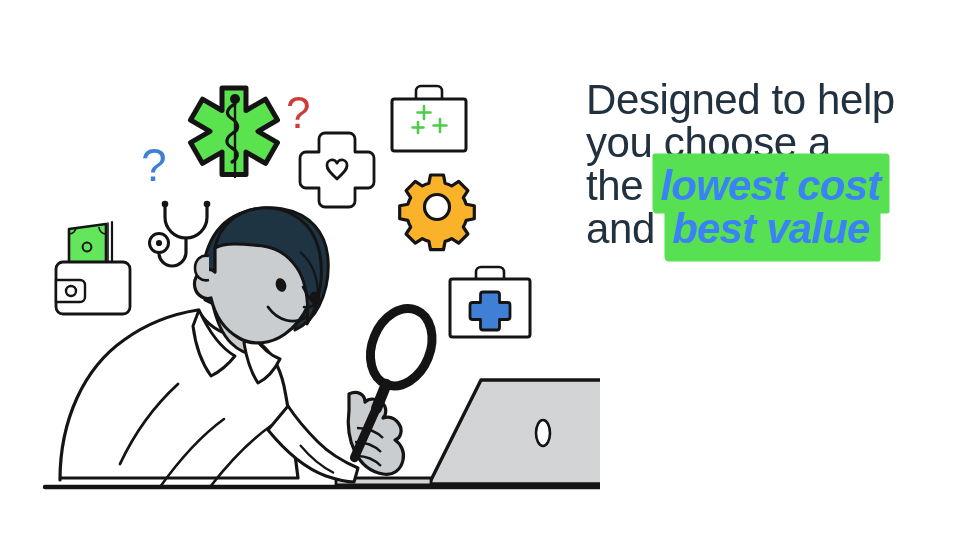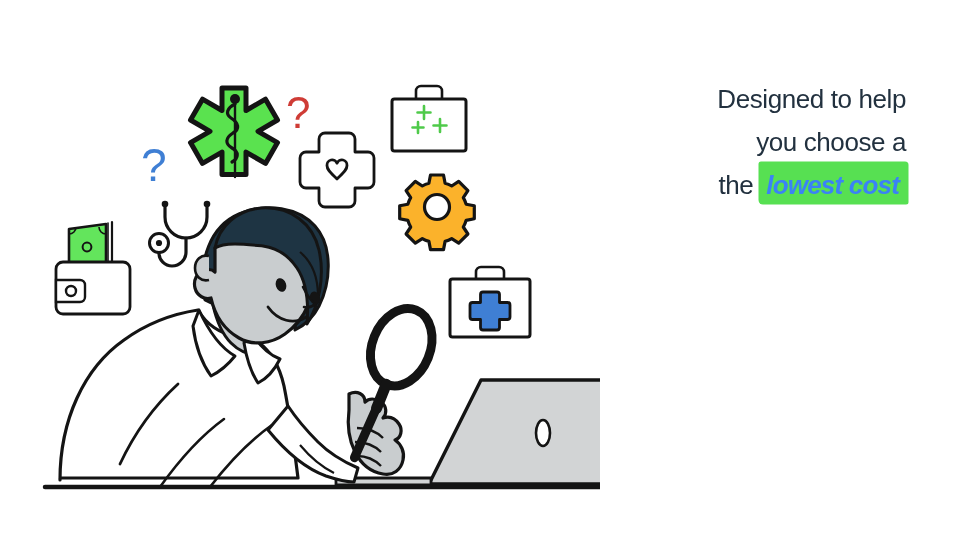--- a/index.html
+++ b/index.html
@@ -29,24 +29,23 @@
     width: 600px;
     height: 540px;
   }
 
   
   #headline {
     position: absolute;
     left: 586px;
     top: 78px;
     width: 320px;
-    text-align: right;
     color: #22313f;
     font-family: "Liberation Sans", sans-serif;
-    font-size: 26px;
+    font-size: 42px;
     line-height: 43px;
     font-weight: 400;
     letter-spacing: -0.4px;
     white-space: nowrap;
   }
   #headline .line {
     display: block;
     height: 43px;
   }
   #headline .hl {
@@ -216,15 +215,16 @@
       <path d="M390 385 l 0 26" stroke="#141414" stroke-width="11" stroke-linecap="round"></path>
       <path d="M390 405 l -2 60" stroke="#141414" stroke-width="9" stroke-linecap="round"></path>
     </g>
 
   </svg>
 
   <div id="headline">
     <span class="line">Designed to help</span>
     <span class="line">you choose a</span>
     <span class="line"><span>the </span><span class="hl first">lowest cost</span></span>
+    <span class="line"><span>and </span><span class="hl second">best value</span></span>
   </div>
 
 </div>
 
 </body></html>

